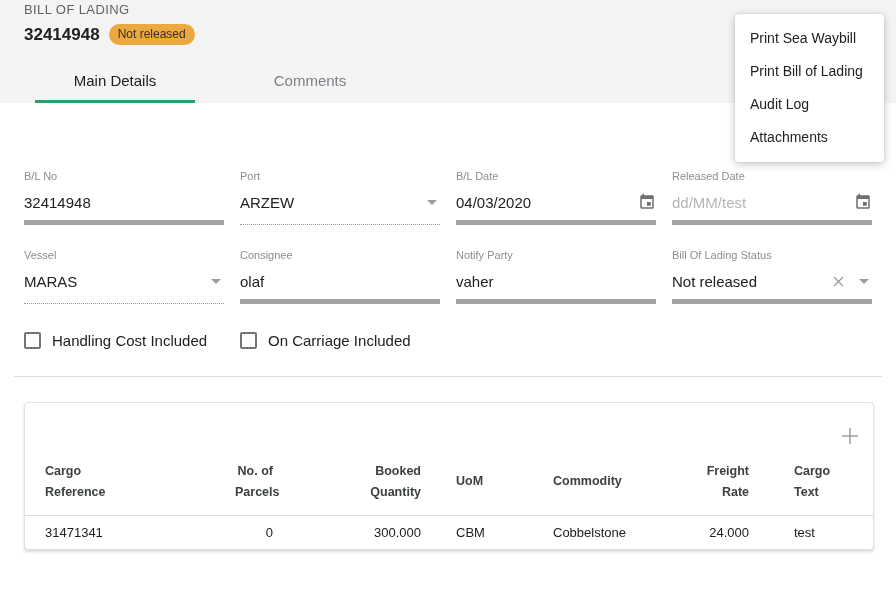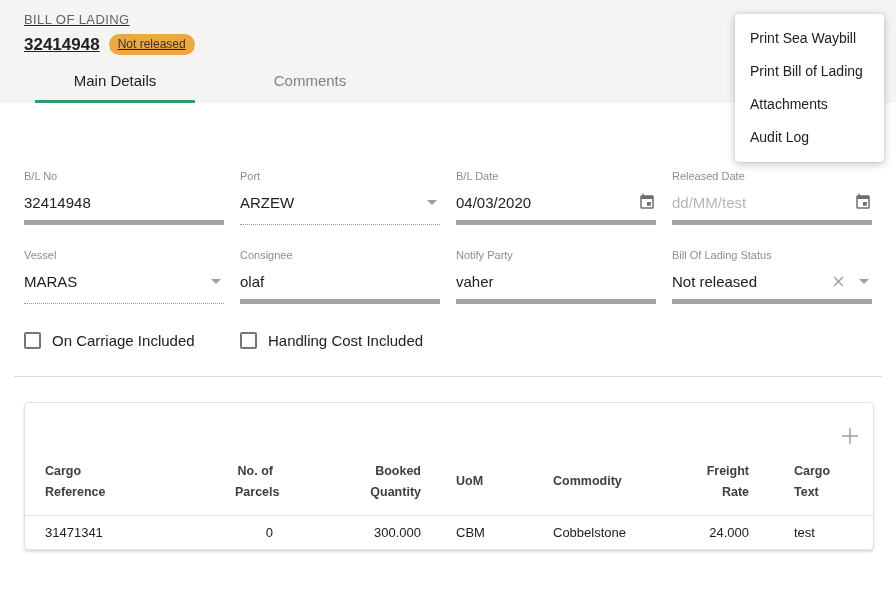--- a/index.html
+++ b/index.html
@@ -1,21 +1,21 @@
 <!DOCTYPE html>
 <html><head>
 <meta charset="utf-8">
 <style>
   * { margin:0; padding:0; box-sizing:border-box; }
   html,body { width:896px; height:599px; background:#ffffff;
     font-family:"Liberation Sans", sans-serif; color:#202124; overflow:hidden; }
   .page { position:relative; width:896px; height:599px; }
 
   
-  .header { background:#f3f4f3; height:103px; padding:12px 24px 0; position:relative;text-decoration:underline; }
+  .header { background:#f3f4f3; height:103px; padding:2px 24px 0; position:relative; }
   .doc-type { font-size:13px; color:#5f6368; letter-spacing:.4px; }
   .doc-number-row { margin-top:7px; display:flex; align-items:center; }
   .doc-number { font-size:17px; font-weight:bold; color:#202124; }
   .badge { margin-left:9px; background:#ECA93F; color:#3a3222; font-size:12px;
     padding:3px 9px 4px; border-radius:11px; }
   .tabs { position:absolute; left:0; bottom:0; display:flex; }
   .tab { width:160px; text-align:center; padding-bottom:11px; font-size:15px;
     color:#7d8288; cursor:pointer; border-bottom:3px solid transparent;margin-left:35px; }
   .tab.active { color:#202124; border-bottom-color:#2E9E69; }
 
@@ -79,22 +79,22 @@
     </div>
     <div class="tabs">
       <div class="tab active">Main Details</div>
       <div class="tab">Comments</div>
     </div>
   </div>
 
   <div class="menu">
     <div class="menu-item">Print Sea Waybill</div>
     <div class="menu-item">Print Bill of Lading</div>
+    <div class="menu-item">Audit Log</div>
     <div class="menu-item">Attachments</div>
-    <div class="menu-item">Audit Log</div>
   </div>
 
   <div class="content">
     <div class="form">
 
       <div class="field">
         <div class="flabel">B/L No</div>
         <div class="fcontrol">
           <span class="fvalue">32414948</span>
         </div>
@@ -163,26 +163,26 @@
             <svg width="17" height="17" viewBox="0 0 24 24" fill="#9aa0a6">
                 <path d="M19 6.41 17.59 5 12 10.59 6.41 5 5 6.41 10.59 12 5 17.59 6.41 19 12 13.41 17.59 19 19 17.59 13.41 12z"></path>
               </svg>
           </span>
           <span class="arrow"></span>
         </div>
       </div>
 
       <div class="checkbox">
         <span class="cbox"></span>
-        <span class="cblabel">On Carriage Included</span>
+        <span class="cblabel">Handling Cost Included</span>
       </div>
 
       <div class="checkbox">
         <span class="cbox"></span>
-        <span class="cblabel">Handling Cost Included</span>
+        <span class="cblabel">On Carriage Included</span>
       </div>
 
       <div></div>
     </div>
 
     <div class="divider"></div>
 
     <div class="card">
       <div class="card-toolbar">
         <span class="icon-btn">

